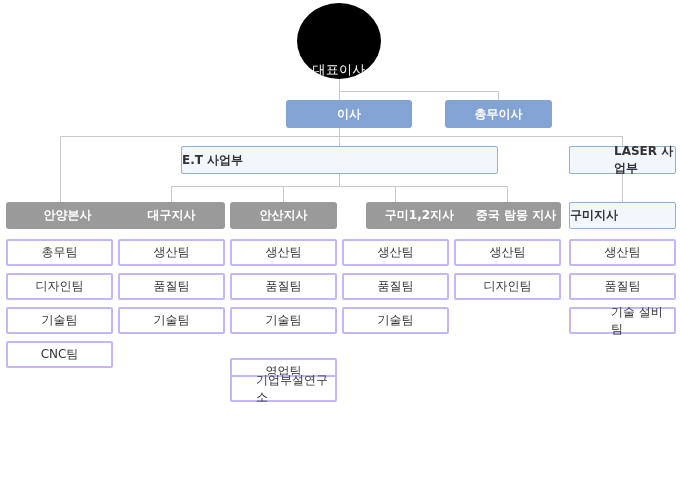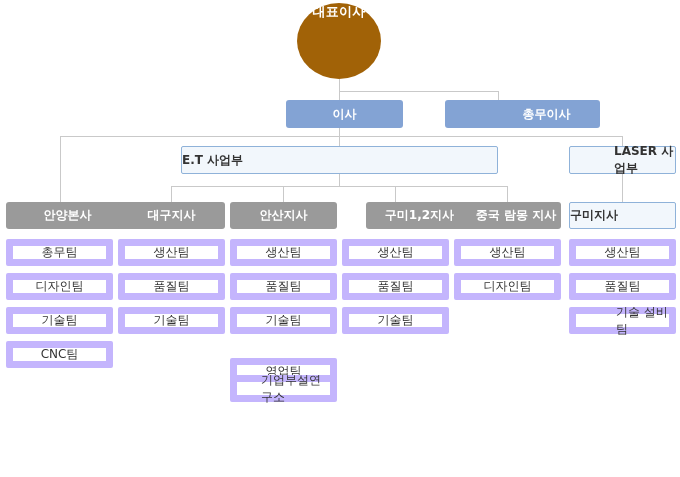--- a/index.html
+++ b/index.html
@@ -26,27 +26,27 @@
     position: absolute;
     background: #c9c9c9;
   }
   .line.v { width: 1px; }
   .line.h { height: 1px; }
 
   
   .ceo-circle {
     position: absolute;
     border-radius: 50%;
-    background: #a16207;
+    background: #000000;
     color: #ffffff;
     display: flex;
-    align-items: flex-start;
+    align-items: flex-end;
     justify-content: center;
     font-size: 13px;
-    font-weight: bold;
+    font-weight: normal;
     letter-spacing: 0.2px;
   }
 
   
   .node-blue {
     position: absolute;
     background: #83a3d4;
     color: #ffffff;
     border-radius: 3px;
     display: flex;
@@ -83,21 +83,21 @@
     justify-content: center;
     font-size: 12px;
     font-weight: bold;
   }
 
   
   .node-team {
     position: absolute;
     background: #ffffff;
     color: #333333;
-    border: 7px solid #c4b5fd;
+    border: 2px solid #c4b5fd;
     border-radius: 2px;
     box-sizing: border-box;
     display: flex;
     align-items: center;
     justify-content: center;
     font-size: 12px;
   }
 </style>
 </head>
 <body>
@@ -127,25 +127,25 @@
   <div class="line v" style="left:283px; top:186px; height:16px;"></div>
   <div class="line v" style="left:395px; top:186px; height:16px;"></div>
   <div class="line v" style="left:507px; top:186px; height:16px;"></div>
 
   <div class="line v" style="left:622px; top:174px; height:28px;"></div>
 
   <div class="ceo-circle" style="left:297px; top:3px; width:84px; height:76px;">
     <span>대표이사</span>
   </div>
 
-  <div class="node-blue" style="left:286px; top:100px; width:117px; height:28px;">
+  <div class="node-blue" style="left:286px; top:100px; width:126px; height:28px;">
     <span>이사</span>
   </div>
 
-  <div class="node-blue" style="left:445px; top:100px; width:107px; height:28px;padding-left:48px;">
+  <div class="node-blue" style="left:445px; top:100px; width:107px; height:28px;">
     <span>총무이사</span>
   </div>
 
   <div class="node-pale" style="left:181px; top:146px; width:317px; height:28px;">
     <span>E.T 사업부</span>
   </div>
 
   <div class="node-pale" style="left:569px; top:146px; width:107px; height:28px;padding-left:44px;">
     <span>LASER 사업부</span>
   </div>

